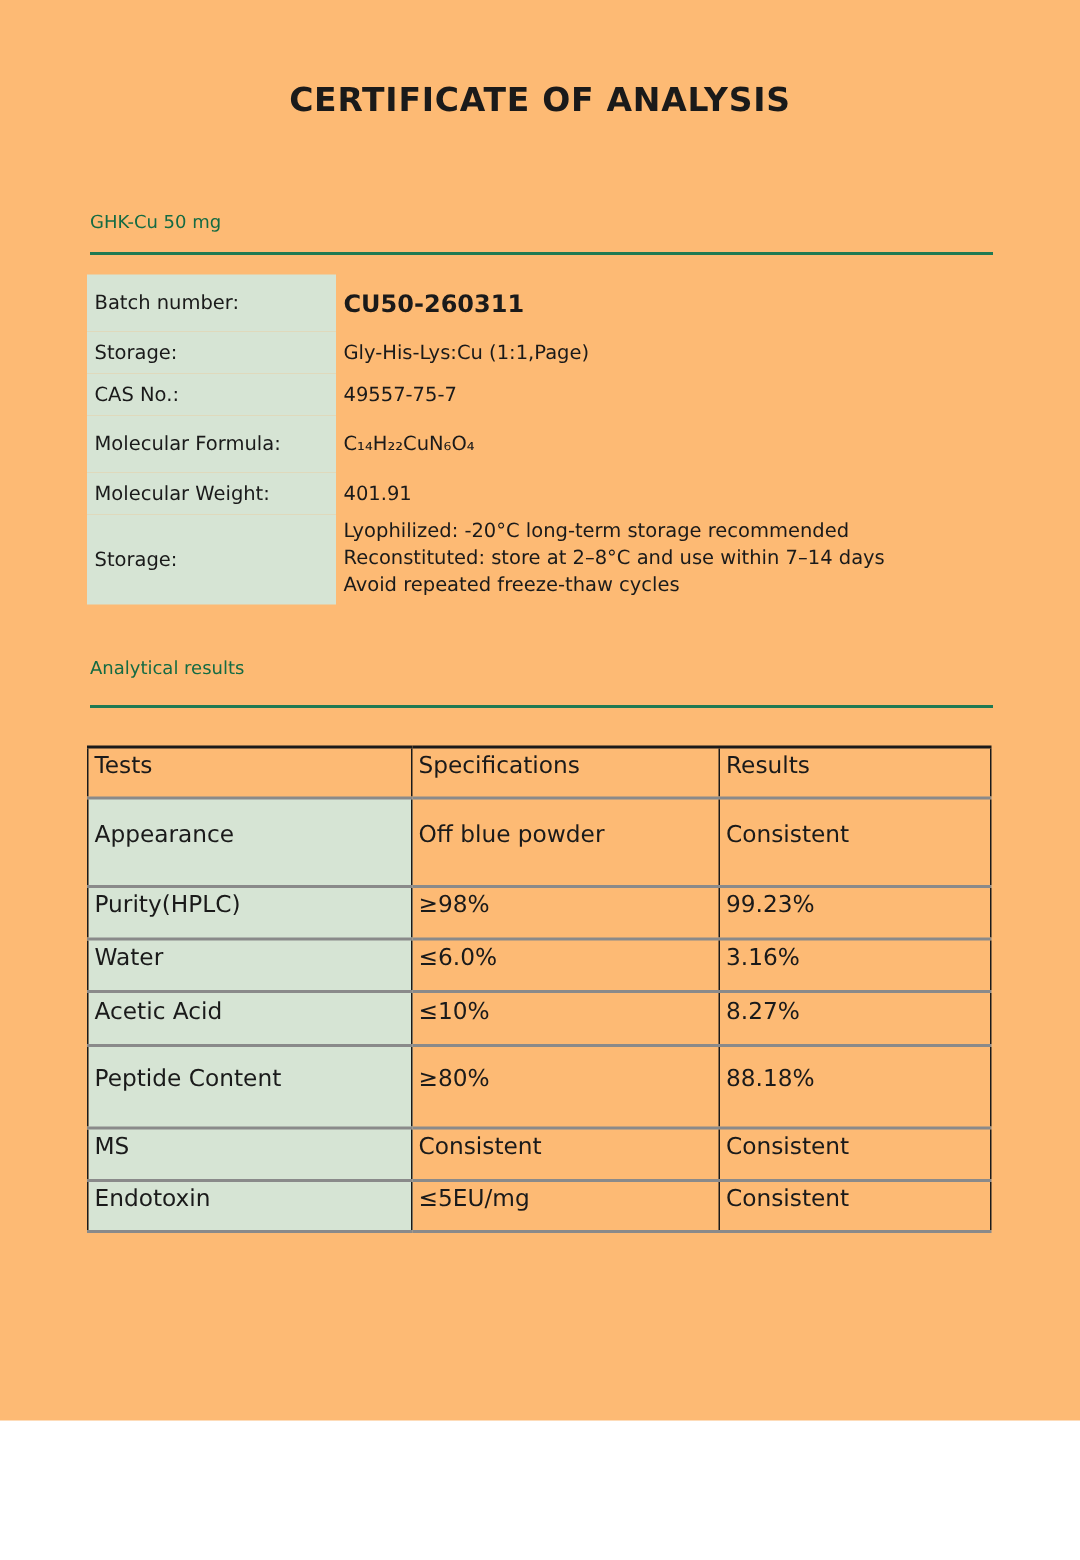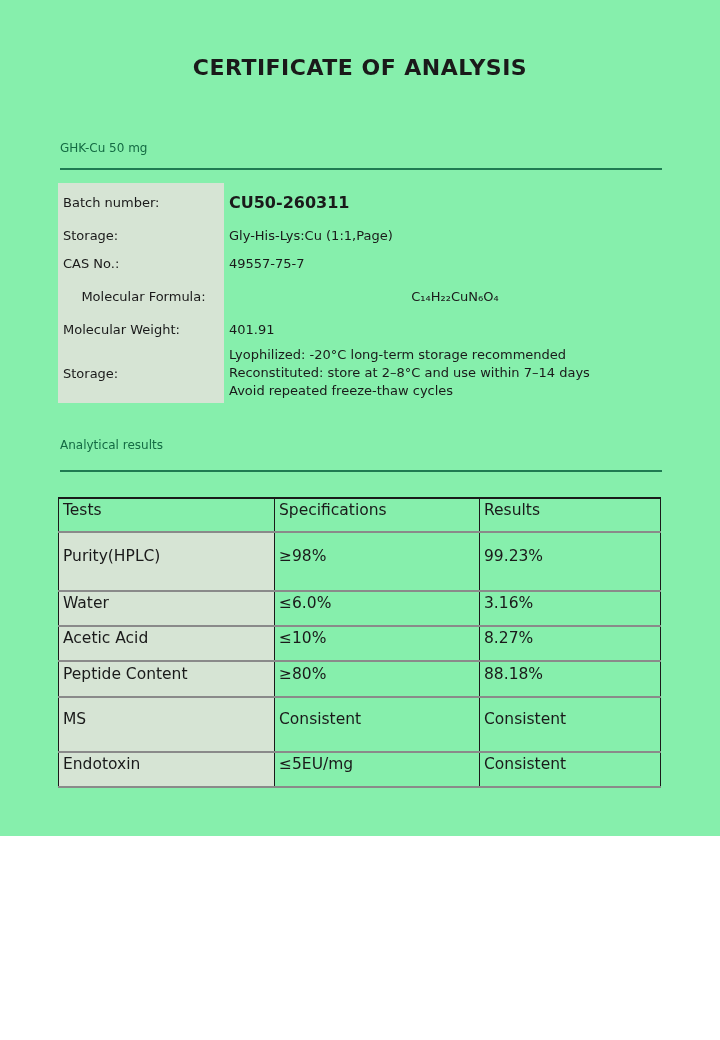--- a/index.html
+++ b/index.html
@@ -9,21 +9,21 @@
     --text:#1a1a1a;
     --grid-dark:#1a1a1a;
     --grid-gray:#8a8a8a;
   }
   html,body{margin:0;padding:0;}
   body{
     width:720px;height:1040px;background:#ffffff;
     font-family:"DejaVu Sans","Liberation Sans",sans-serif;
     color:var(--text);
   }
-  .page{position:relative;width:720px;height:836px;overflow:hidden;background:#86efac;}
+  .page{position:relative;width:720px;height:947px;overflow:hidden;background:#fdba74;}
 
   .doc-title{
     position:absolute;top:55px;left:0;width:720px;
     text-align:center;font-size:22px;font-weight:bold;letter-spacing:.5px;
   }
 
   .section-heading{
     position:absolute;left:60px;width:602px;
     font-size:12px;font-weight:normal;color:var(--heading-green);
   }
@@ -43,21 +43,21 @@
   }
   .info-table td{
     vertical-align:middle;font-size:13px;padding:0 0 0 5px;line-height:19px;
   }
   .info-table td.info-label{background:var(--cell-green);width:161px;}
   .info-table td.info-value{width:452px;}
   .info-table td.info-value.bold{font-weight:bold;font-size:16px;}
   .info-table tr:nth-child(1){height:38px;}
   .info-table tr:nth-child(2){height:28px;}
   .info-table tr:nth-child(3){height:28px;}
-  .info-table tr:nth-child(4){height:38px;text-align:center;}
+  .info-table tr:nth-child(4){height:38px;}
   .info-table tr:nth-child(5){height:28px;}
   .info-table tr:nth-child(6){height:60px;}
   .info-table .value-line{line-height:18px;white-space:nowrap;}
 
   
   .results-table{
     position:absolute;top:497px;left:58px;width:602px;
     border-collapse:collapse;table-layout:fixed;
     border:1.5px solid var(--grid-dark);
     border-top:2px solid var(--grid-dark);
@@ -142,20 +142,25 @@
       </colgroup>
     <thead>
         <tr id="results-head-row">
           <th>Tests</th>
           <th>Specifications</th>
           <th>Results</th>
         </tr>
       </thead>
     <tbody id="results-tbody">
         <tr>
+          <td>Appearance</td>
+          <td>Off blue powder</td>
+          <td>Consistent</td>
+        </tr>
+        <tr>
           <td>Purity(HPLC)</td>
           <td>≥98%</td>
           <td>99.23%</td>
         </tr>
         <tr>
           <td>Water</td>
           <td>≤6.0%</td>
           <td>3.16%</td>
         </tr>
         <tr>

